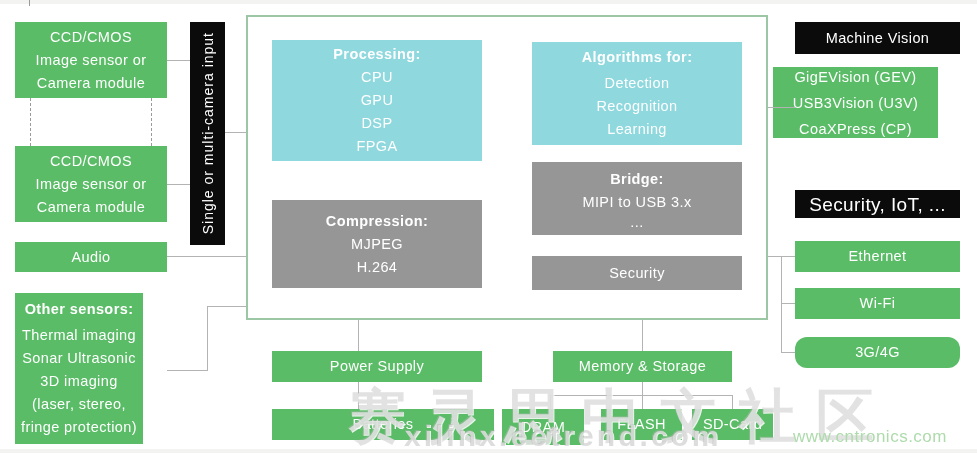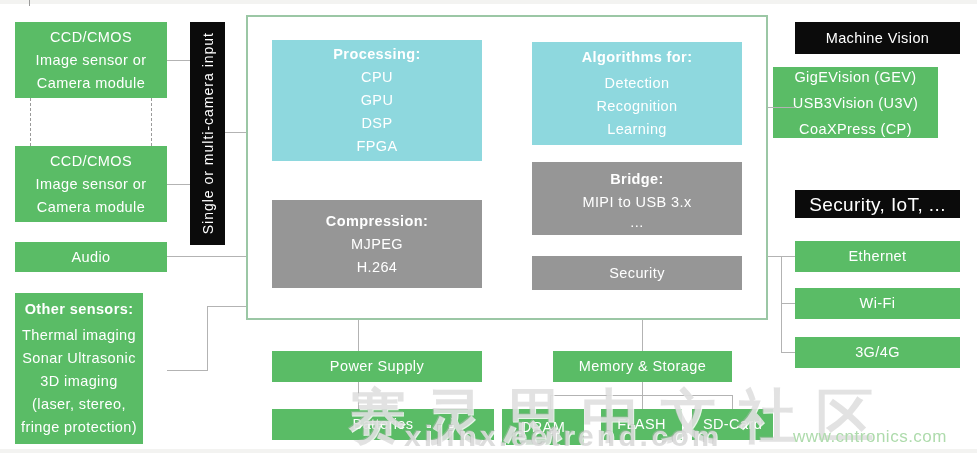--- a/index.html
+++ b/index.html
@@ -116,21 +116,21 @@
   <div class="box blackb" style="left:795px; top:190px; width:165px; height:28px;">
     <span class="t" style="font-size:19px;">Security, IoT, ...</span>
   </div>
 
   <div class="box green" style="left:795px; top:241px; width:165px; height:31px;">
     <span class="t">Ethernet</span>
   </div>
   <div class="box green" style="left:795px; top:288px; width:165px; height:31px;">
     <span class="t">Wi-Fi</span>
   </div>
-  <div class="box green" style="left:795px; top:337px; width:165px; height:31px;">
+  <div class="box green" style="left:795px; top:337px; width:165px; height:31px;border-radius:12px;">
     <span class="t">3G/4G</span>
   </div>
 
   <div class="box green" style="left:272px; top:351px; width:210px; height:31px;">
     <span class="t">Power Supply</span>
   </div>
   <div class="box green" style="left:272px; top:409px; width:222px; height:31px;">
     <span class="t">Batteries</span>
   </div>
   <div class="box green" style="left:553px; top:351px; width:179px; height:31px;">

